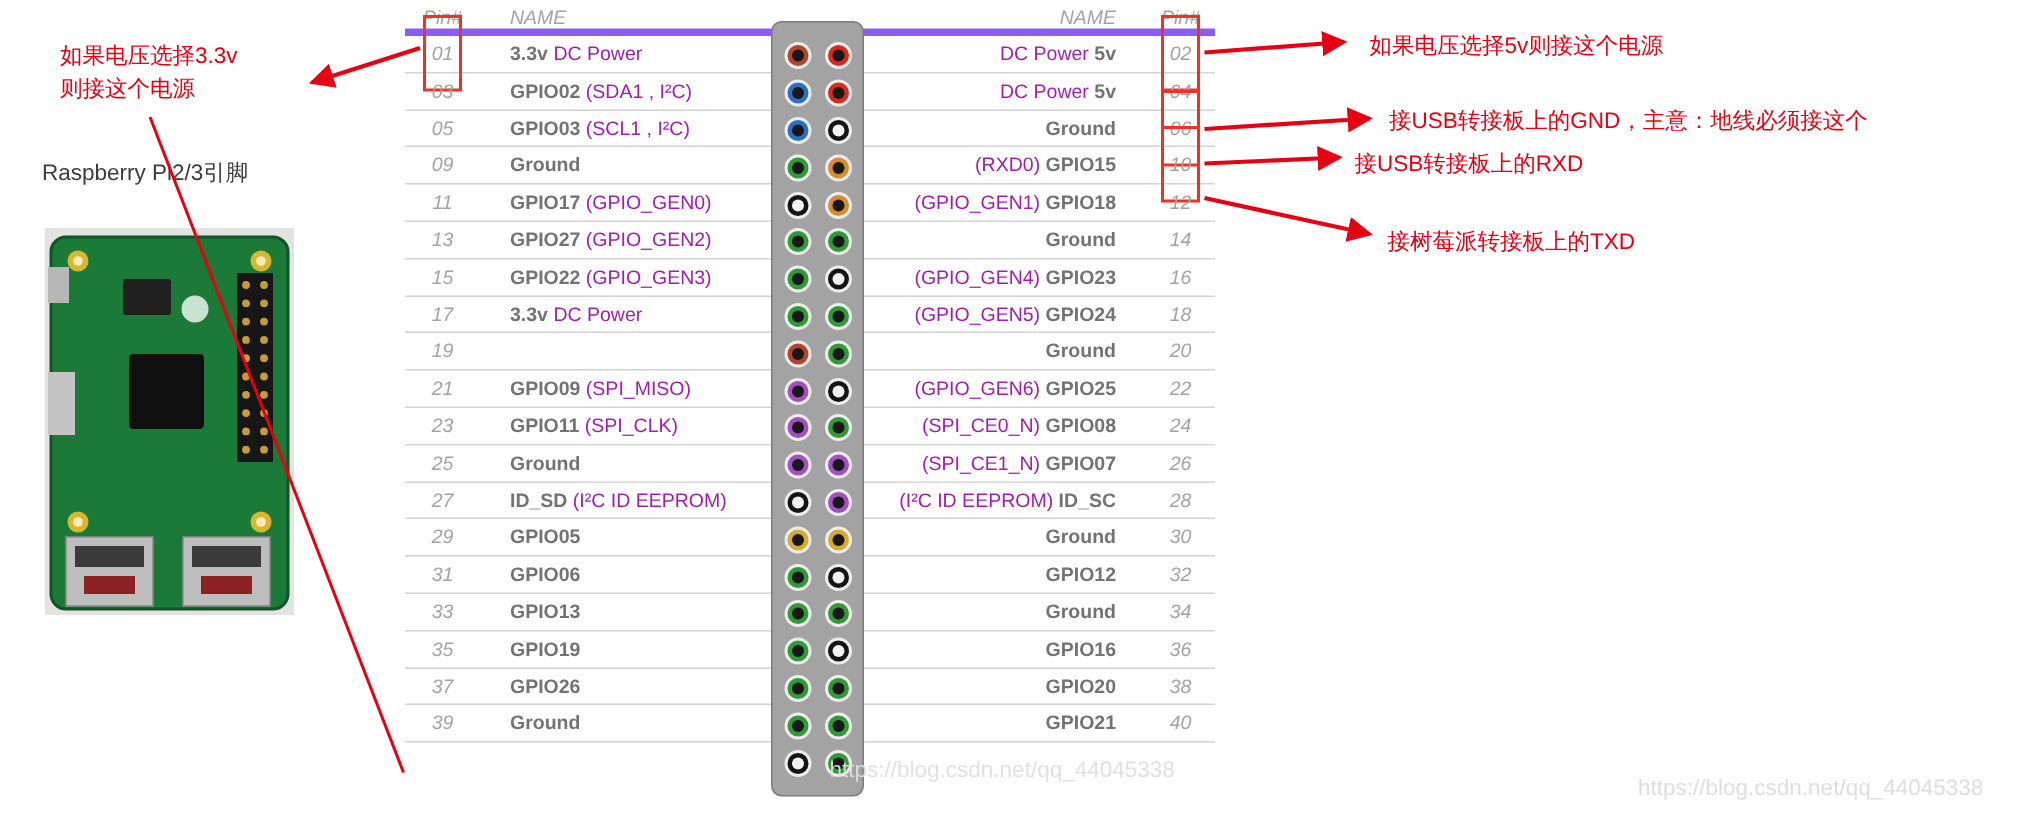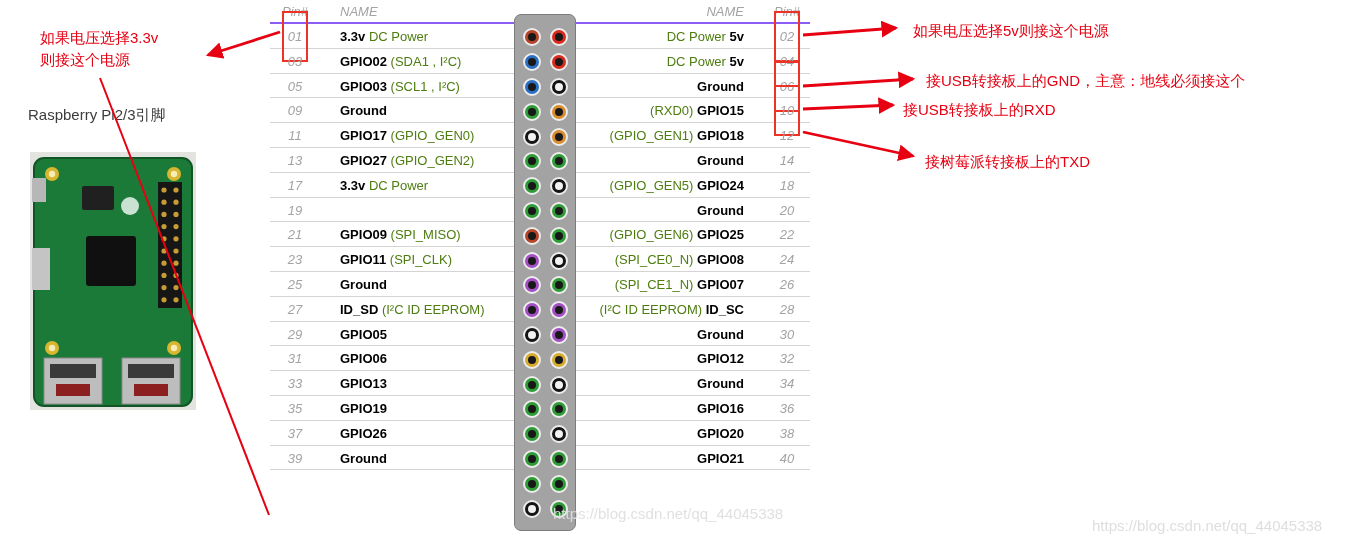--- a/index.html
+++ b/index.html
@@ -20,32 +20,32 @@
   }
   #left-note { left:40px; top:27px; }
   #board-label {
     position:absolute; left:28px; top:106px;
     color:#3c3c3c; font-size:15px; z-index:5;
   }
   #pi-photo { position:absolute; left:30px; top:152px; z-index:4; }
 
   
   #pinout { position:absolute; left:270px; top:2px; width:540px; z-index:2; }
-  #pinout-header { position:relative; height:22px; border-bottom:2px solid #8b5cf6; }
+  #pinout-header { position:relative; height:22px; border-bottom:5px solid #8b5cf6; }
   #pinout-header .cell { line-height:20px; }
   .pin-row { position:relative; height:24.8px; border-bottom:1px solid #d4d4d4; }
   .pin-row .cell { line-height:24.8px; }
   .cell { position:absolute; top:0; white-space:nowrap; }
   .c-lpin  { left:4px;   width:42px;  text-align:center; }
   .c-lname { left:70px;  width:210px; text-align:left; }
   .c-rname { left:294px; width:180px; text-align:right; }
   .c-rpin  { left:496px; width:42px;  text-align:center; }
   .pin-num   { font-style:italic; color:#a3a3a3; font-size:13px; }
-  .name-main { font-weight:700; color:#000000; font-size:13px; }
-  .name-sub  { color:#4d7c0f; font-size:13px; }
+  .name-main { font-weight:700; color:#737373; font-size:13px; }
+  .name-sub  { color:#a21caf; font-size:13px; }
   .hdr { font-style:italic; color:#a3a3a3; font-size:13px; }
   .hl { border:2px solid #ee3226; padding:16px 4px; }
 
   
   #strip {
     position:absolute; left:514px; top:14px; width:62px; height:517px;
     background:#a3a3a3; border:1px solid #7c7c7c; border-radius:7px;
     z-index:6;
   }
   .pin {
@@ -164,20 +164,26 @@
         <div class="cell c-rname"><span class="name-sub">(GPIO_GEN1) </span><span class="name-main">GPIO18</span></div>
         <div class="cell c-rpin"><span class="pin-num">12</span></div>
       </div>
       <div class="pin-row">
         <div class="cell c-lpin"><span class="pin-num">13</span></div>
         <div class="cell c-lname"><span class="name-main">GPIO27</span><span class="name-sub"> (GPIO_GEN2)</span></div>
         <div class="cell c-rname"><span class="name-main">Ground</span></div>
         <div class="cell c-rpin"><span class="pin-num">14</span></div>
       </div>
       <div class="pin-row">
+        <div class="cell c-lpin"><span class="pin-num">15</span></div>
+        <div class="cell c-lname"><span class="name-main">GPIO22</span><span class="name-sub"> (GPIO_GEN3)</span></div>
+        <div class="cell c-rname"><span class="name-sub">(GPIO_GEN4) </span><span class="name-main">GPIO23</span></div>
+        <div class="cell c-rpin"><span class="pin-num">16</span></div>
+      </div>
+      <div class="pin-row">
         <div class="cell c-lpin"><span class="pin-num">17</span></div>
         <div class="cell c-lname"><span class="name-main">3.3v</span><span class="name-sub"> DC Power</span></div>
         <div class="cell c-rname"><span class="name-sub">(GPIO_GEN5) </span><span class="name-main">GPIO24</span></div>
         <div class="cell c-rpin"><span class="pin-num">18</span></div>
       </div>
       <div class="pin-row">
         <div class="cell c-lpin"><span class="pin-num">19</span></div>
         <div class="cell c-rname"><span class="name-main">Ground</span></div>
         <div class="cell c-rpin"><span class="pin-num">20</span></div>
       </div>

